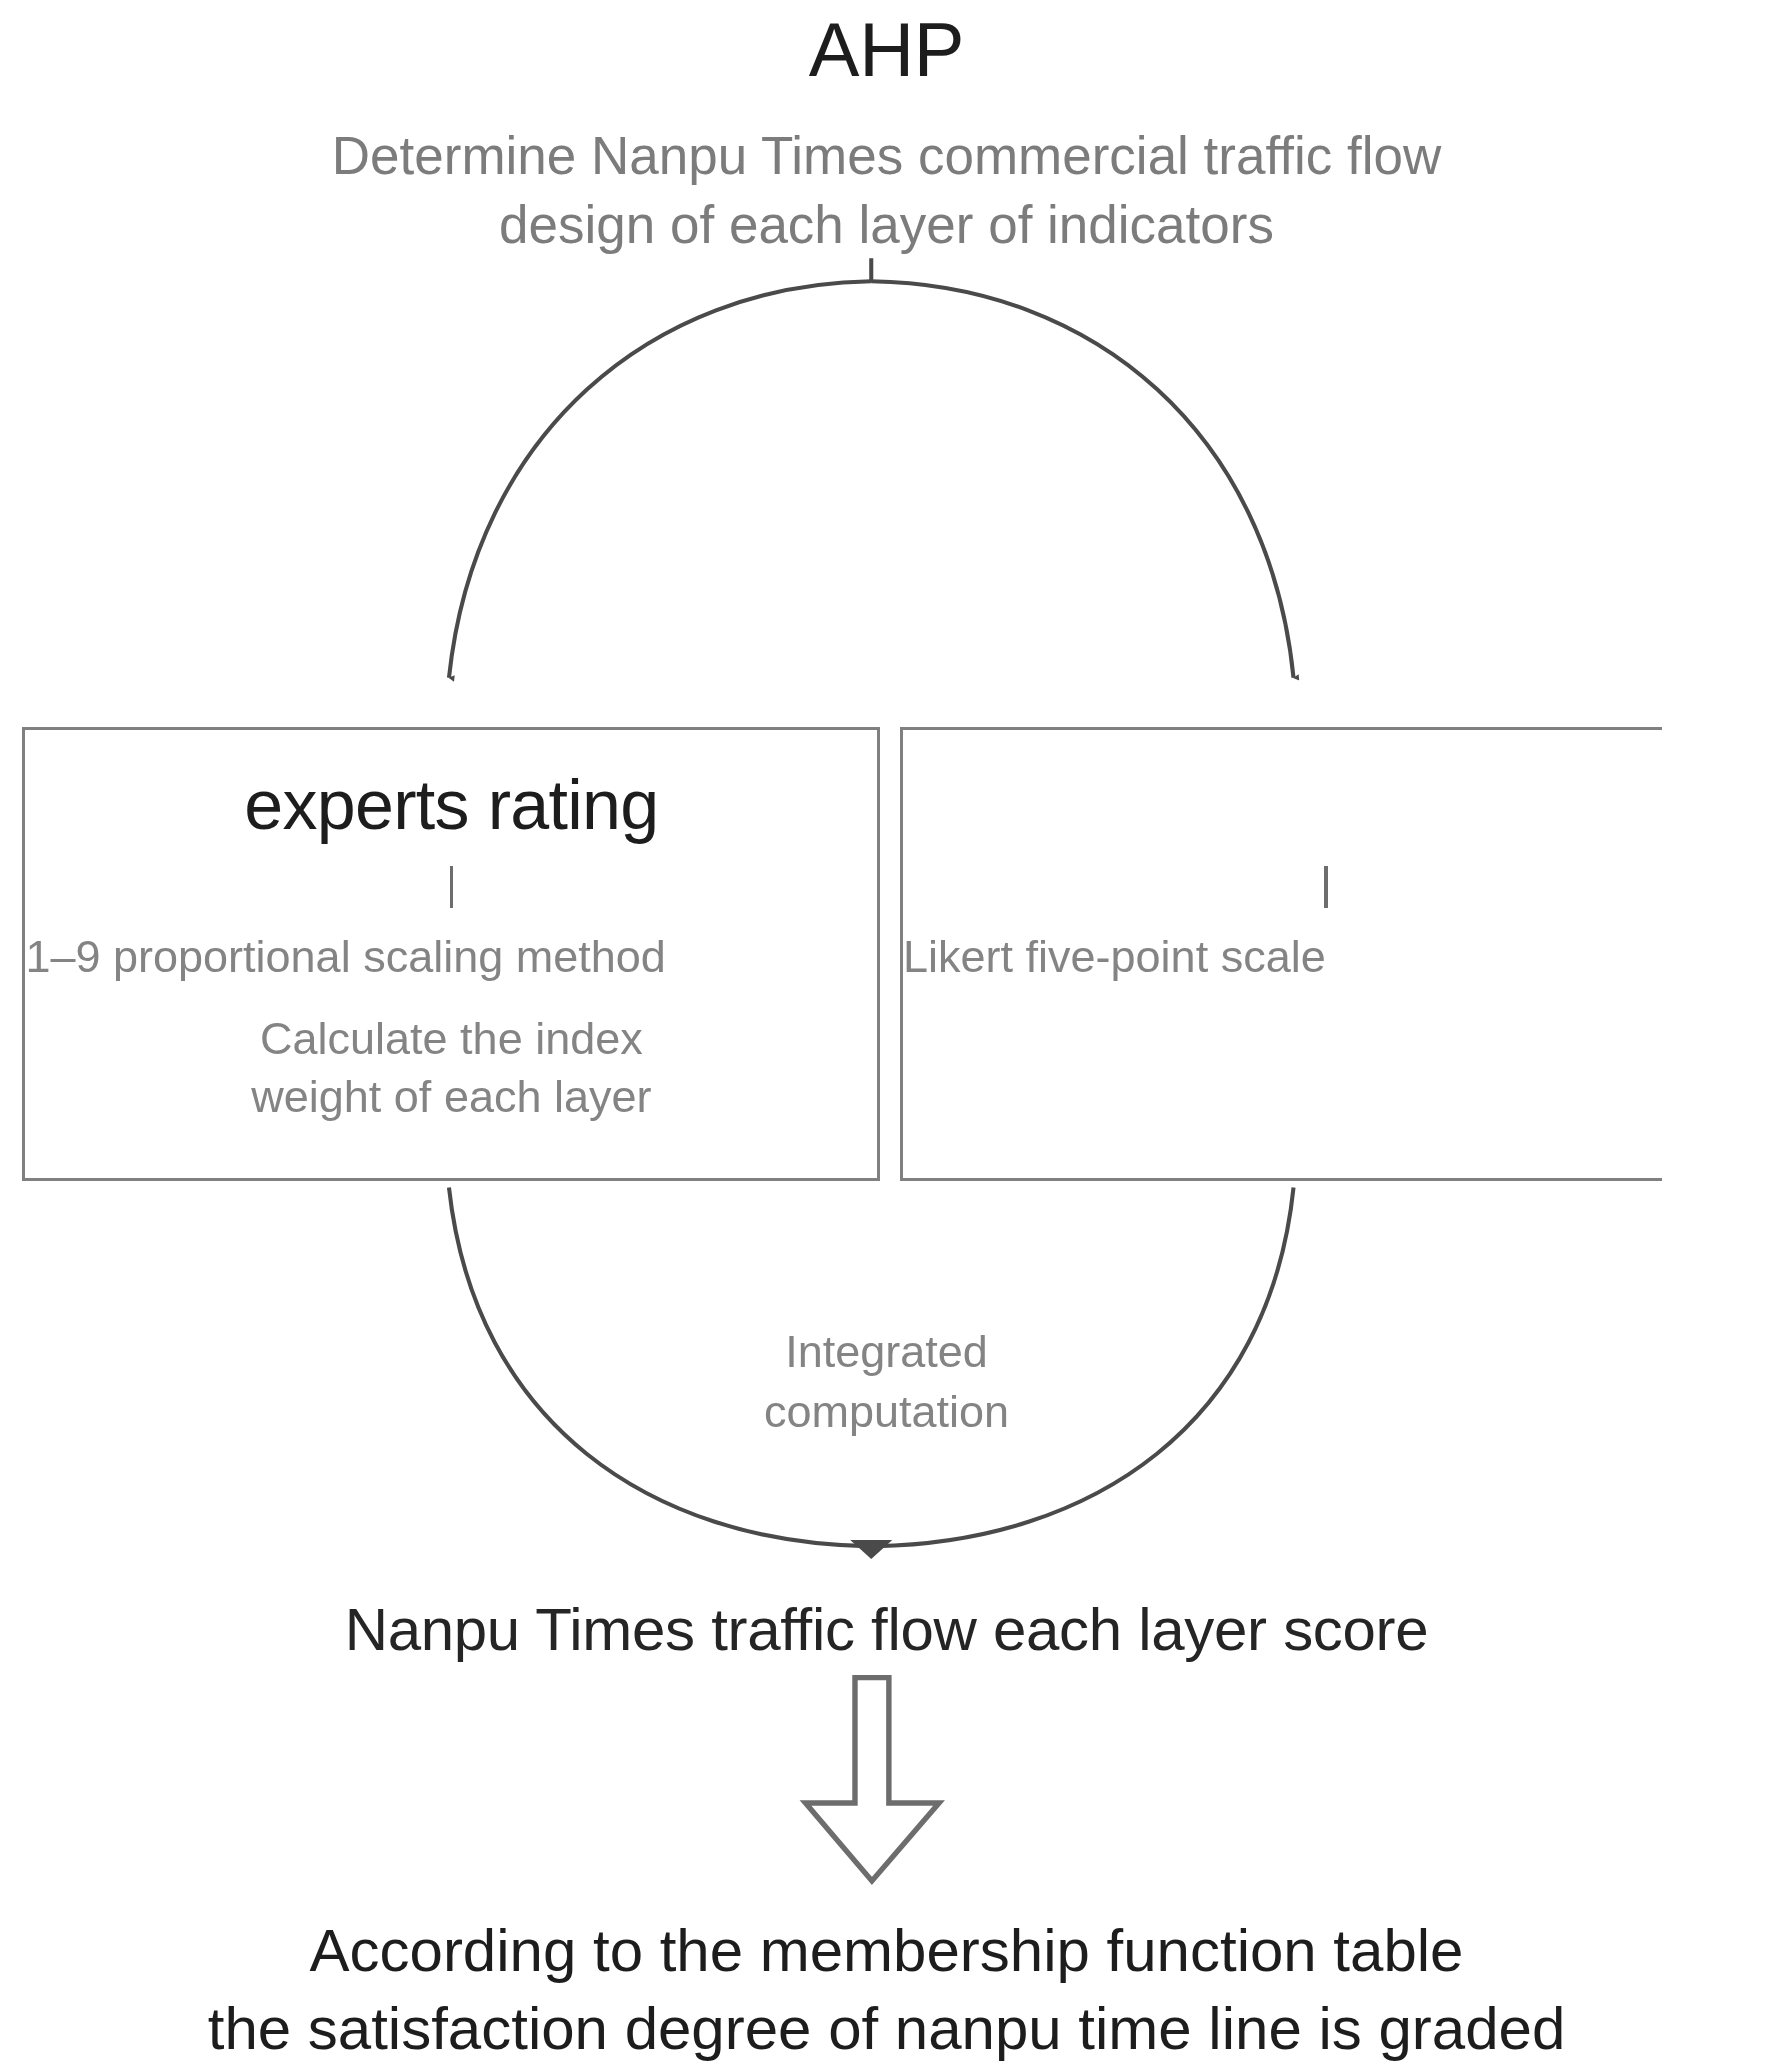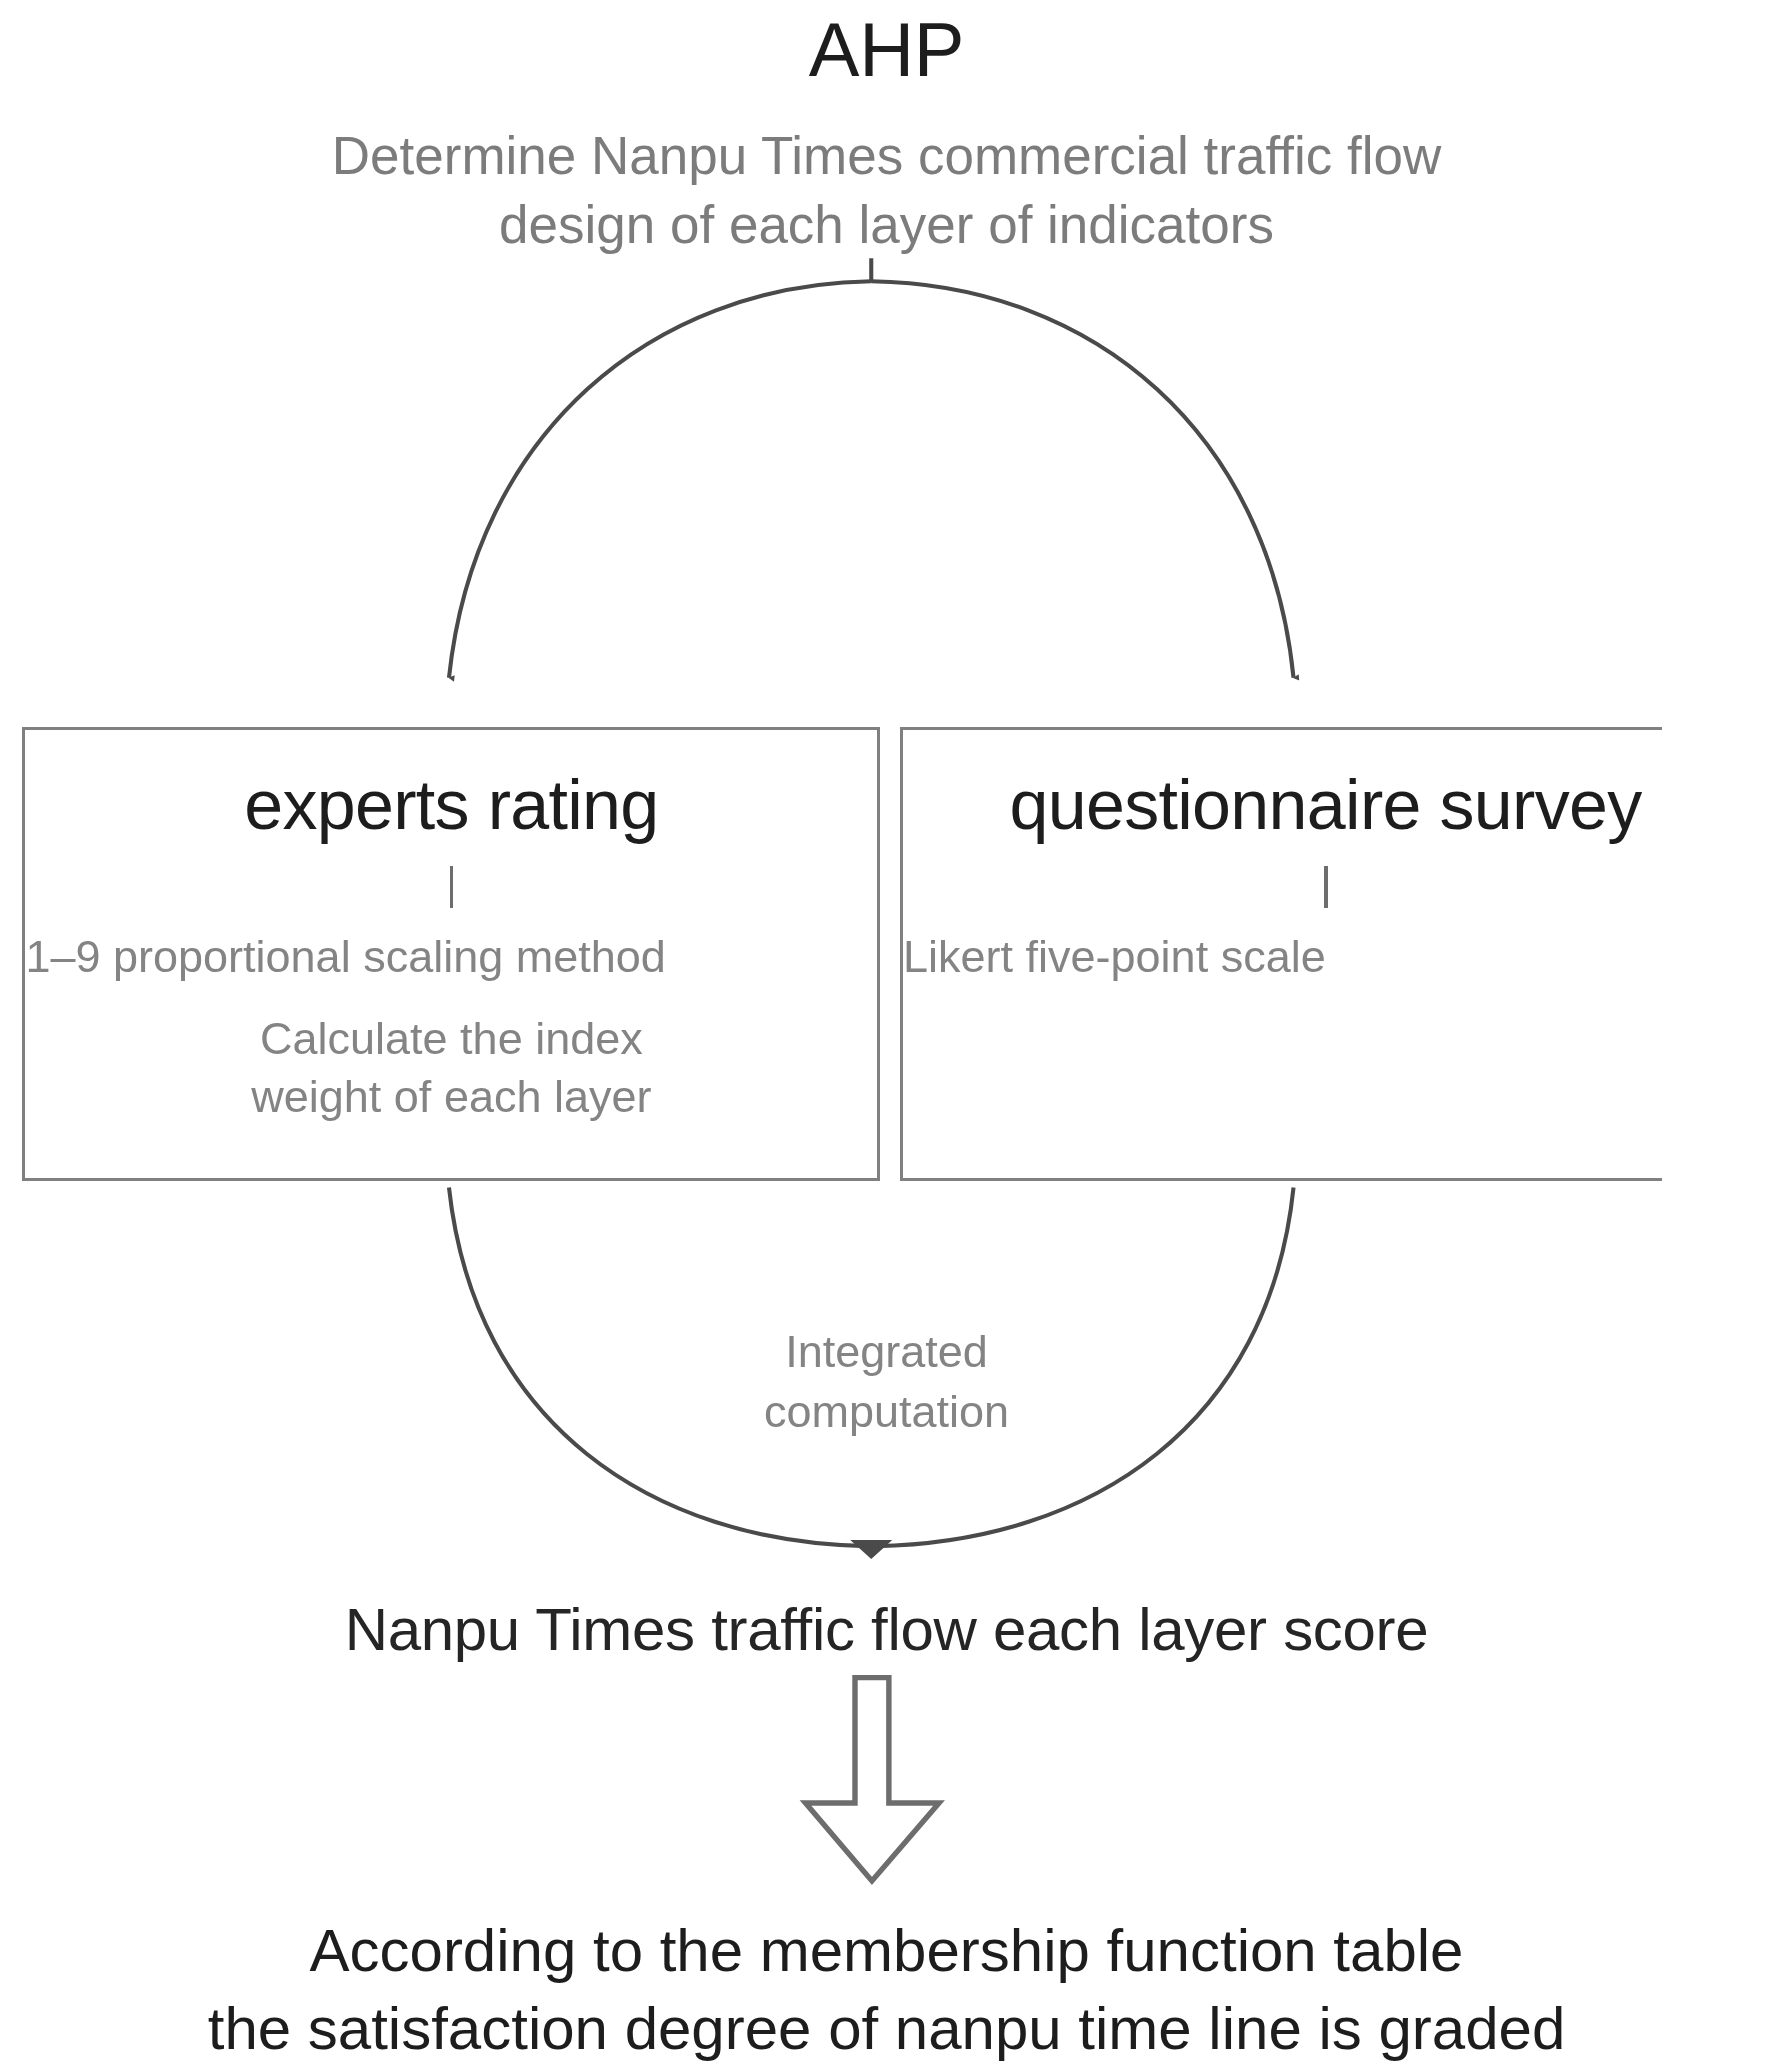--- a/index.html
+++ b/index.html
@@ -161,21 +161,20 @@
 
   <div class="box" id="box-left">
     <div class="box-title">experts rating</div>
     <div class="box-divider"></div>
     <div class="box-line-a">1–9 proportional scaling method</div>
     <div class="box-line-b">Calculate the index
 weight of each layer</div>
   </div>
 
   <div class="box" id="box-right">
-    <div class="box-title">questionnaire survey</div>
     <div class="box-divider"></div>
     <div class="box-line-a">Likert five-point scale</div>
   </div>
 
   <div class="txt" id="result-line">Nanpu Times traffic flow each layer score</div>
 
   <div class="txt" id="mid-label">Integrated
 computation</div>
 
   <div class="txt" id="conclusion">According to the membership function table

